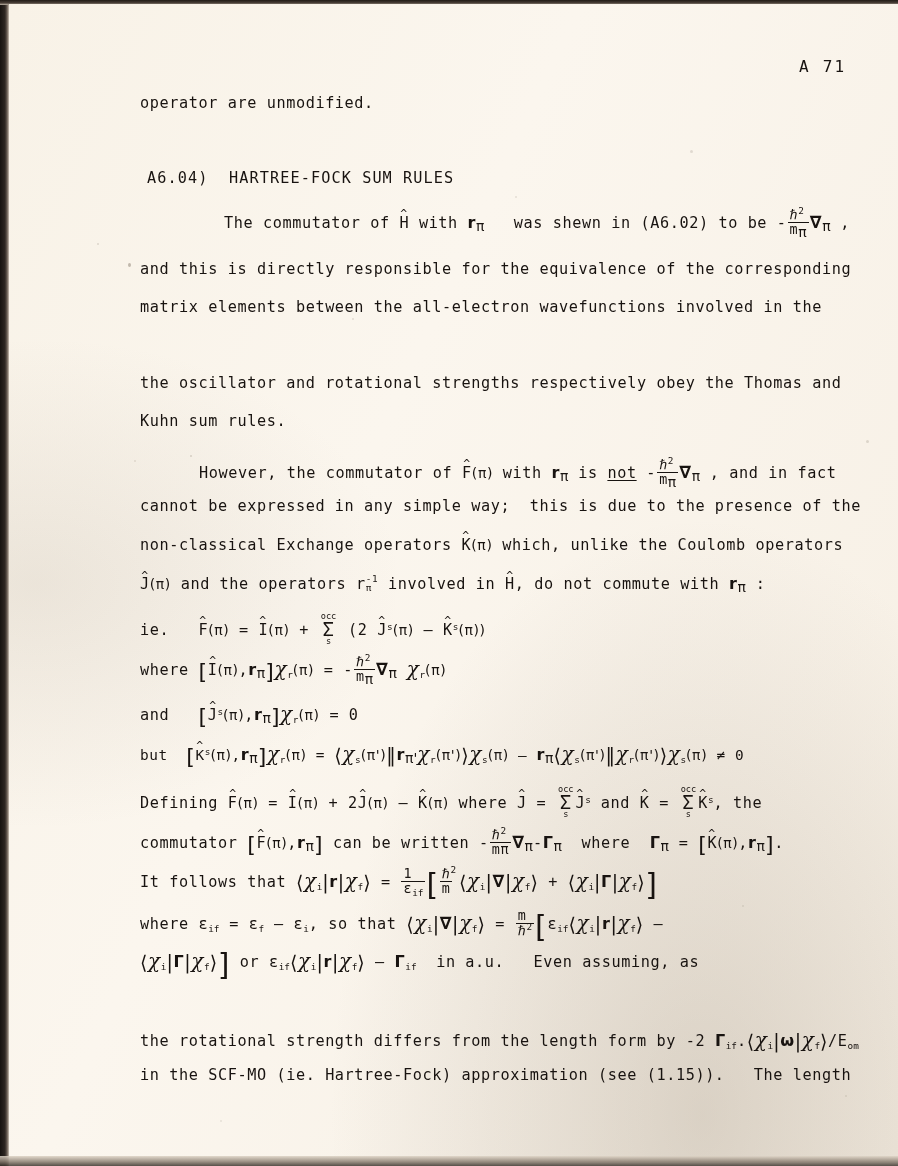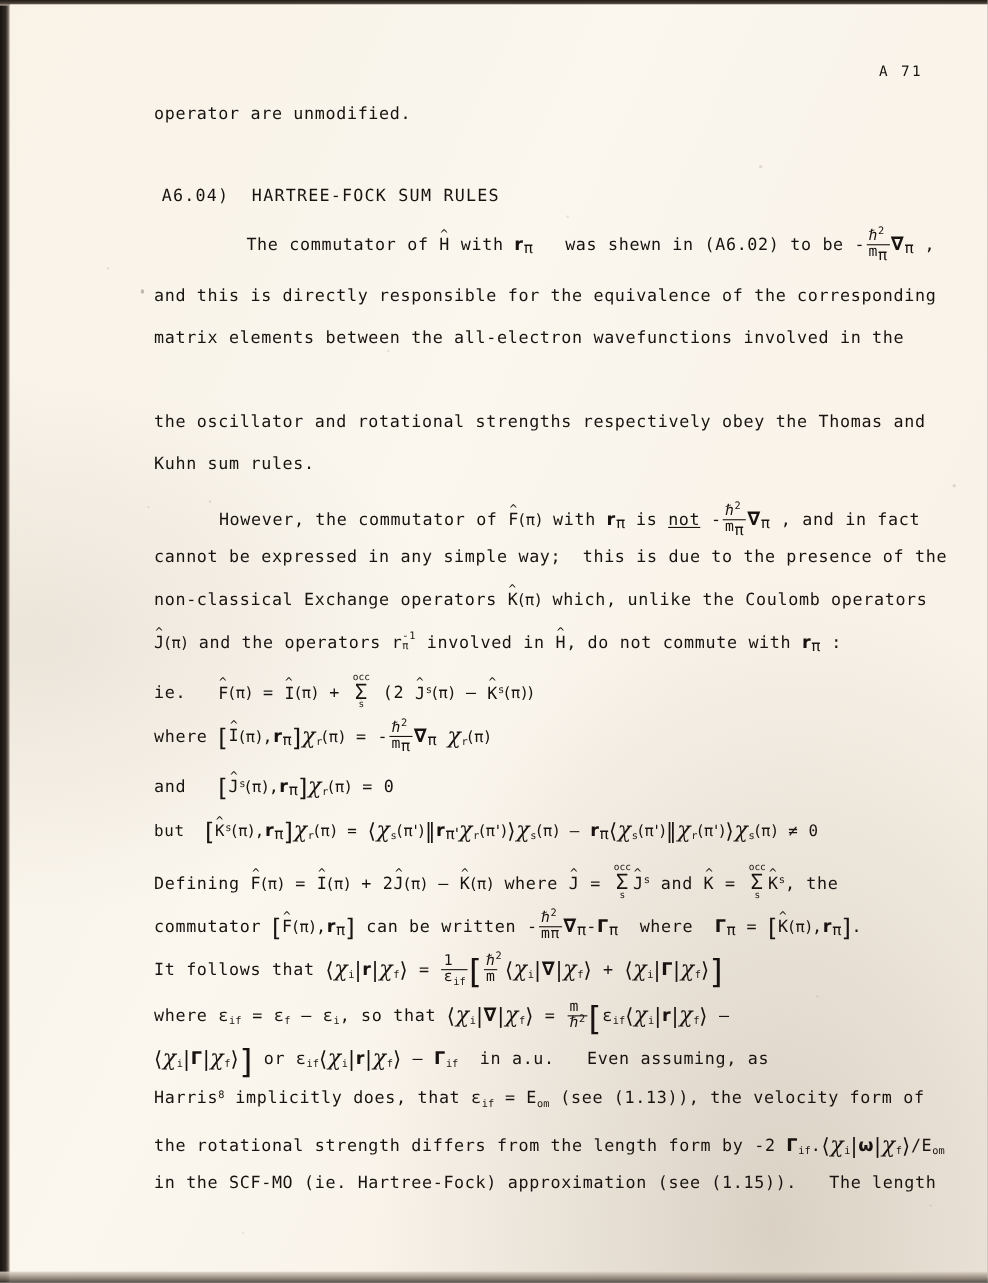--- a/index.html
+++ b/index.html
@@ -63,21 +63,21 @@
     position: absolute;
     white-space: pre;
     font-family: "DejaVu Sans Mono", monospace;
     font-size: 15.2px;
     letter-spacing: 0.6px;
     line-height: 1;
     color: #181310;
   }
   .folio {
     position: absolute;
-    font-size: 13px;
+    font-size: 16px;
     letter-spacing: 2.2px;
   }
   .heading { letter-spacing: 1.1px; }
   sup, sub {
     font-size: 9.4px;
     letter-spacing: 0;
     line-height: 0;
   }
   sub { vertical-align: -3px; }
   sup { vertical-align: 5px; }
@@ -198,20 +198,19 @@
     <div class="ln" style="left:131px; top:783px;"><span>Defining </span><span class="hatted"><span class="hat">^</span><span>F</span></span><span class="pi">(π)</span><span> = </span><span class="hatted"><span class="hat">^</span><span>I</span></span><span class="pi">(π)</span><span> + 2</span><span class="hatted"><span class="hat">^</span><span>J</span></span><span class="pi">(π)</span><span> – </span><span class="hatted"><span class="hat">^</span><span>K</span></span><span class="pi">(π)</span><span> where </span><span class="hatted"><span class="hat">^</span><span>J</span></span><span> = </span><span class="bigsum"><span class="lim">occ</span><span class="sig">Σ</span><span class="lim">s</span></span><span class="hatted"><span class="hat">^</span><span>J</span></span><sup>s</sup><span> and </span><span class="hatted"><span class="hat">^</span><span>K</span></span><span> = </span><span class="bigsum"><span class="lim">occ</span><span class="sig">Σ</span><span class="lim">s</span></span><span class="hatted"><span class="hat">^</span><span>K</span></span><sup>s</sup><span>, the</span></div>
 
     <div class="ln" style="left:131px; top:825px;"><span>commutator </span><span class="brk">[</span><span class="hatted"><span class="hat">^</span><span>F</span></span><span class="pi">(π)</span><span>,</span><span class="bold-vec">r</span><sub class="pi">π</sub><span class="brk">]</span><span> can be written </span><span>-</span><span class="frac"><span class="num"><span>ℏ</span><sup>2</sup></span><span class="den">mπ</span></span><span class="nabla">∇</span><sub class="pi">π</sub><span>-</span><span class="gam">Γ</span><sub class="pi">π</sub><span>  where  </span><span class="gam">Γ</span><sub class="pi">π</sub><span> = </span><span class="brk">[</span><span class="hatted"><span class="hat">^</span><span>K</span></span><span class="pi">(π)</span><span>,</span><span class="bold-vec">r</span><sub class="pi">π</sub><span class="brk">]</span><span>.</span></div>
 
     <div class="ln" style="left:131px; top:864px;"><span>It follows that </span><span class="ang">⟨</span><span class="hand">χ</span><sub>i</sub><span class="ang">|</span><span class="bold-vec">r</span><span class="ang">|</span><span class="hand">χ</span><sub>f</sub><span class="ang">⟩</span><span> = </span><span class="frac"><span class="num">1</span><span class="den"><span>ε</span><sub>if</sub></span></span><span class="brk tall">[</span><span class="frac"><span class="num"><span>ℏ</span><sup>2</sup></span><span class="den">m</span></span><span class="ang">⟨</span><span class="hand">χ</span><sub>i</sub><span class="ang">|</span><span class="nabla">∇</span><span class="ang">|</span><span class="hand">χ</span><sub>f</sub><span class="ang">⟩</span><span> + </span><span class="ang">⟨</span><span class="hand">χ</span><sub>i</sub><span class="ang">|</span><span class="gam">Γ</span><span class="ang">|</span><span class="hand">χ</span><sub>f</sub><span class="ang">⟩</span><span class="brk tall">]</span></div>
 
     <div class="ln" style="left:131px; top:906px;"><span>where </span><span>ε</span><sub>if</sub><span> = </span><span>ε</span><sub>f</sub><span> – </span><span>ε</span><sub>i</sub><span>, so that </span><span class="ang">⟨</span><span class="hand">χ</span><sub>i</sub><span class="ang">|</span><span class="nabla">∇</span><span class="ang">|</span><span class="hand">χ</span><sub>f</sub><span class="ang">⟩</span><span> = </span><span class="frac"><span class="num">m</span><span class="den"><span>ℏ</span><sup>2</sup></span></span><span class="brk tall">[</span><span>ε</span><sub>if</sub><span class="ang">⟨</span><span class="hand">χ</span><sub>i</sub><span class="ang">|</span><span class="bold-vec">r</span><span class="ang">|</span><span class="hand">χ</span><sub>f</sub><span class="ang">⟩</span><span> –</span></div>
 
     <div class="ln" style="left:131px; top:946px;"><span class="ang">⟨</span><span class="hand">χ</span><sub>i</sub><span class="ang">|</span><span class="gam">Γ</span><span class="ang">|</span><span class="hand">χ</span><sub>f</sub><span class="ang">⟩</span><span class="brk tall">]</span><span> or </span><span>ε</span><sub>if</sub><span class="ang">⟨</span><span class="hand">χ</span><sub>i</sub><span class="ang">|</span><span class="bold-vec">r</span><span class="ang">|</span><span class="hand">χ</span><sub>f</sub><span class="ang">⟩</span><span> – </span><span class="gam">Γ</span><sub>if</sub><span>  in a.u.   Even assuming, as</span></div>
 
-    <div class="ln" style="left:131px; top:987px;"><span>Harris</span><sup>8</sup><span> implicitly does, that </span><span>ε</span><sub>if</sub><span> = E</span><sub>om</sub><span> (see (1.13)), the velocity form of</span></div>
 
     <div class="ln" style="left:131px; top:1025px;"><span>the rotational strength differs from the length form by -2 </span><span class="gam">Γ</span><sub>if</sub><span>.</span><span class="ang">⟨</span><span class="hand">χ</span><sub>i</sub><span class="ang">|</span><span class="bold-vec">ω</span><span class="ang">|</span><span class="hand">χ</span><sub>f</sub><span class="ang">⟩</span><span>/E</span><sub>om</sub></div>
 
     <div class="ln" style="left:131px; top:1064px;">in the SCF-MO (ie. Hartree-Fock) approximation (see (1.15)).   The length</div>
 
   </div>
 </div>
 
 </body></html>

